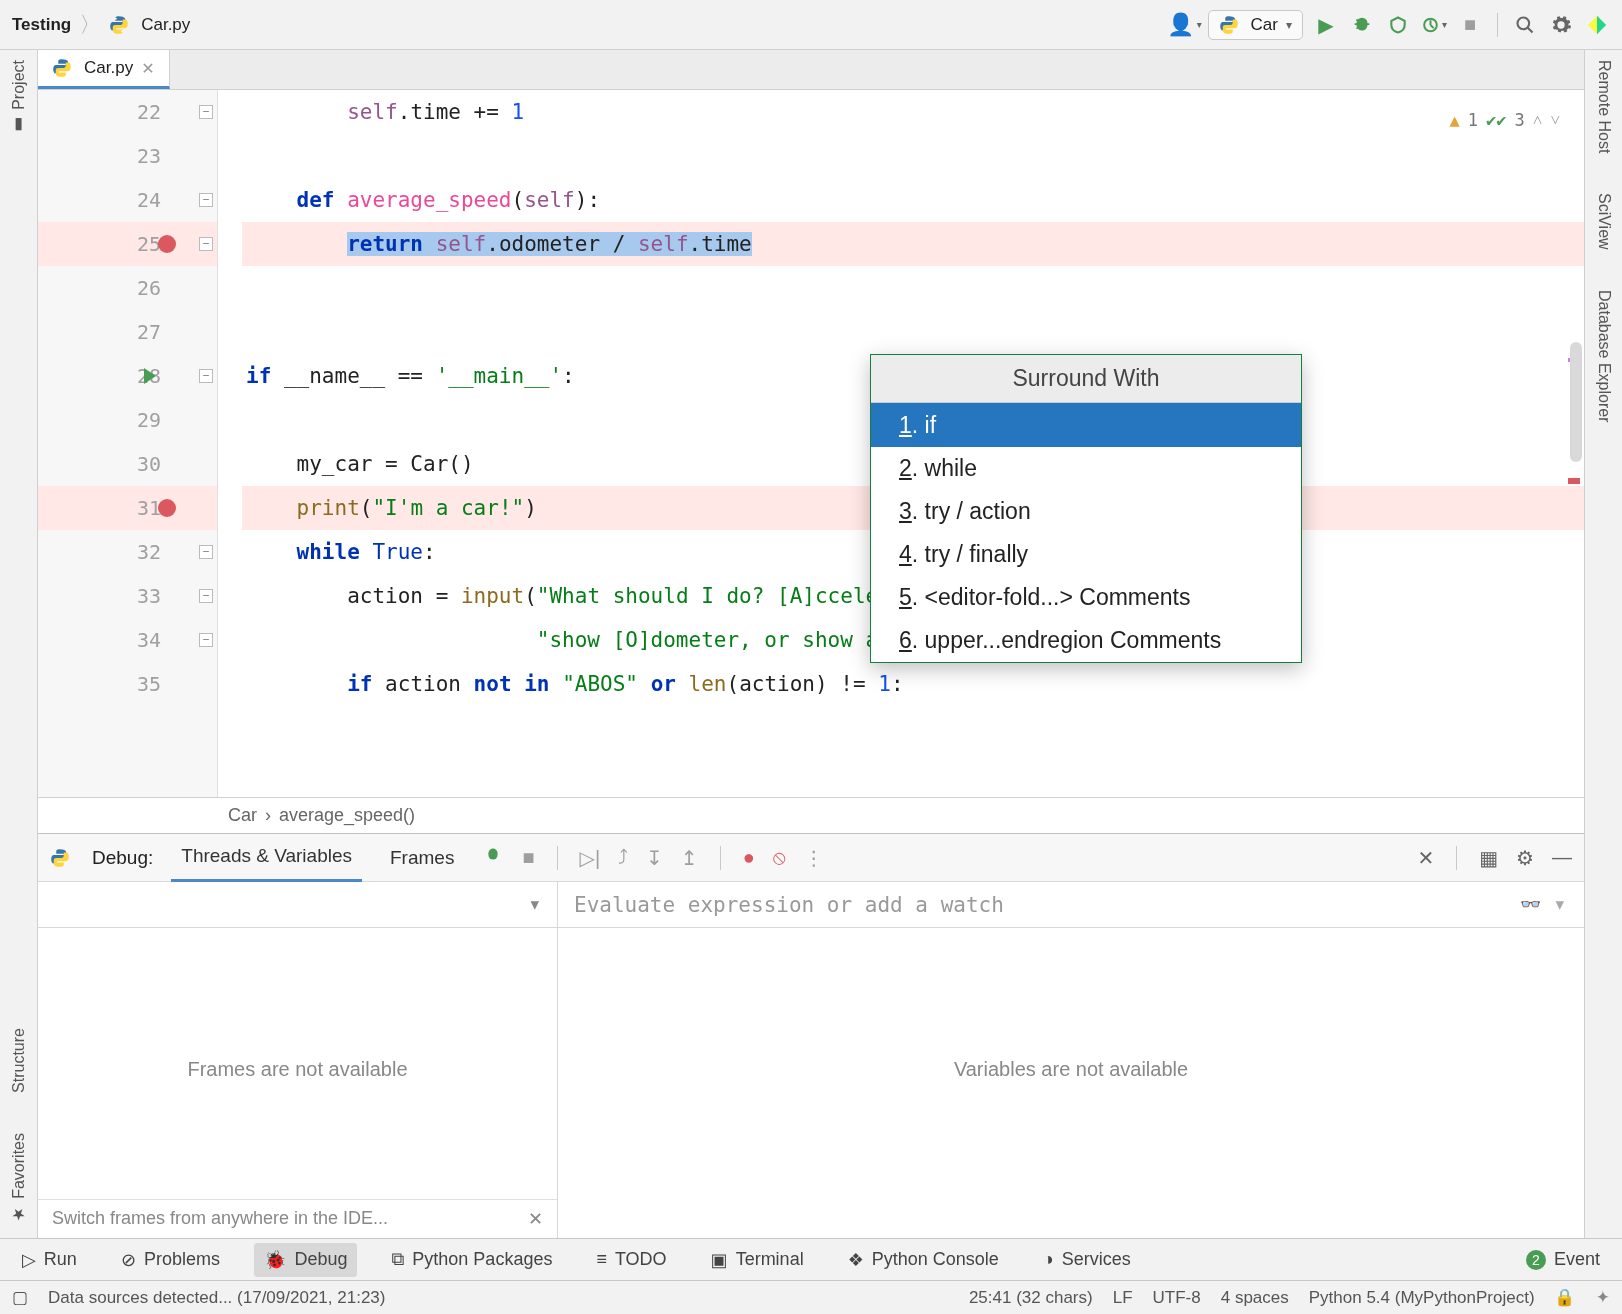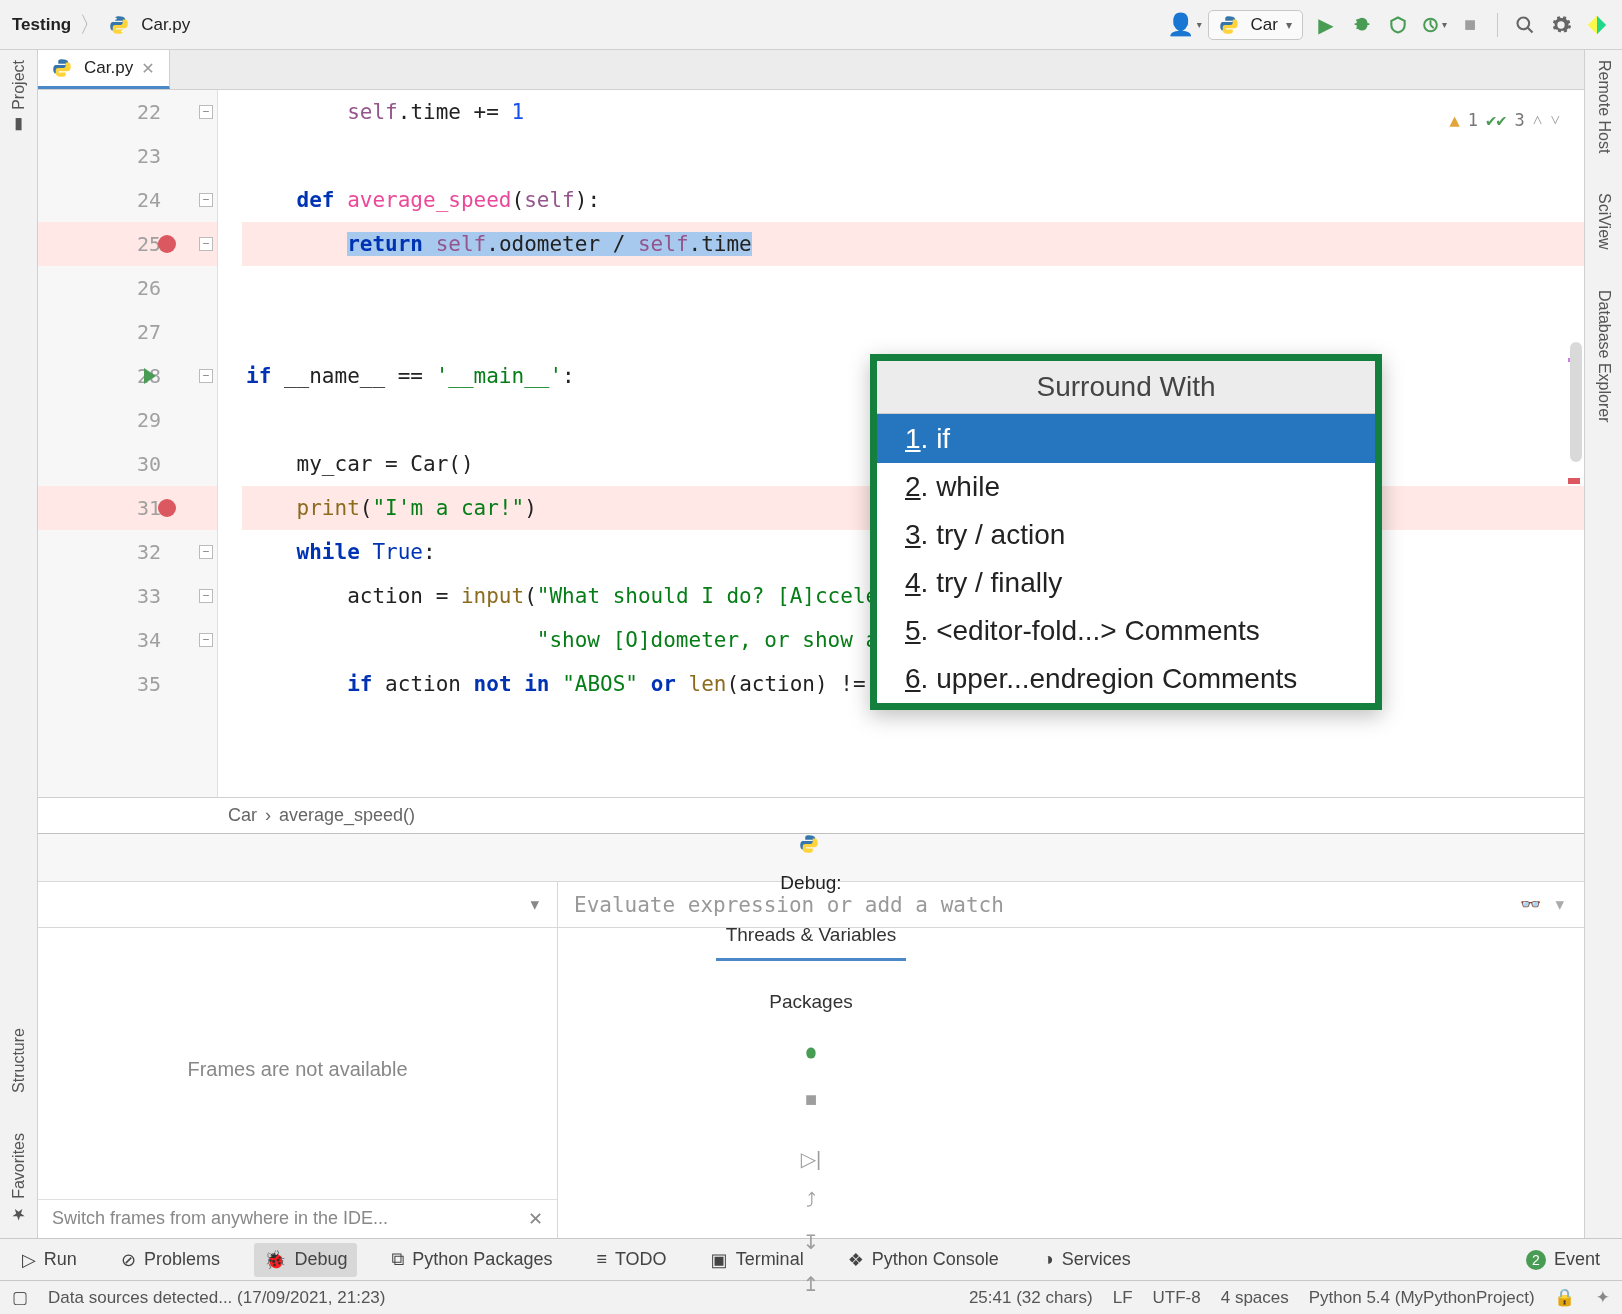--- a/index.html
+++ b/index.html
@@ -109,40 +109,40 @@
 .builtin { color: #8c6b1f; }
 
 .inspect-bar {
   position: absolute; top: 8px; right: 24px; display: flex; gap: 8px; align-items: center;
   font-size: 17px; color: #777;
 }
 .warn-tri { color: #e2a53a; }
 .check-ok { color: #499c54; }
 
 .popup {
-  position: absolute; left: 832px; top: 264px; width: 512px;
-  background: #fff; border: 7px solid #15803d;
+  position: absolute; left: 832px; top: 264px; width: 432px;
+  background: #fff; border: 1px solid #15803d;
   box-shadow: 0 6px 20px rgba(0,0,0,0.25);
-  font-size: 28px;
+  font-size: 23px;
 }
 .popup-title {
   background: #ececec; padding: 10px 0; text-align: center;
   color: #444; border-bottom: 1px solid #ccc;
 }
 .popup-item { padding: 8px 28px; }
 .popup-item.sel { background: #2675bf; color: #fff; border-top: 1px solid #2675bf; }
 .popup-item .num { text-decoration: underline; }
 
 .nav-bar { height: 36px; border-top: 1px solid #d0d0d0; background: #fff;
   display: flex; align-items: center; padding-left: 190px; gap: 8px; color: #666; font-size: 18px; }
 
 .debug-wrap { border-top: 1px solid #c0c0c0; background: #fff; display: flex; flex-direction: column; }
 .debug-toolbar {
   display: flex; align-items: center; height: 48px; padding: 0 12px; gap: 18px;
-  border-bottom: 1px solid #d8d8d8; background: #f7f7f7; flex-direction: column;
+  border-bottom: 1px solid #d8d8d8; background: #f7f7f7;
 }
 .debug-tab { padding: 12px 10px; color: #333; font-size: 19px; }
 .debug-tab.active { border-bottom: 3px solid #4a88c7; }
 .debug-toolbar .db-icon { font-size: 20px; color: #9e9e9e; }
 .db-bug { color: #499c54; }
 .db-right { margin-left: auto; display: flex; gap: 18px; align-items: center; }
 .debug-eval {
   height: 46px; border-bottom: 1px solid #d8d8d8; display: flex; align-items: center;
 }
 .frames-dd {
@@ -390,21 +390,21 @@
     <div class="debug-wrap">
       <div class="debug-toolbar">
         <span class="py-icon">
           <svg viewBox="0 0 32 32">
               <path fill="#3776ab" d="M16 2c-6 0-6 3-6 3v4h12v2H6s-4 0-4 7 4 7 4 7h4v-5s0-4 4-4h8s4 0 4-4V7s0-5-10-5z"></path>
               <path fill="#ffd43b" d="M16 30c6 0 6-3 6-3v-4H10v-2h16s4 0 4-7-4-7-4-7h-4v5s0 4-4 4h-8s-4 0-4 4v5s0 5 10 5z"></path>
             </svg>
         </span>
         <span style="font-size:19px">Debug:</span>
         <span class="debug-tab active">Threads &amp; Variables</span>
-        <span class="debug-tab">Packages</span>
+        <span class="debug-tab">Frames</span>
         <span class="db-icon db-bug">
           <svg width="22" height="22" viewBox="0 0 24 24">
               <path fill="#499c54" d="M12 5a5 5 0 015 5v2a5 5 0 01-10 0v-2a5 5 0 015-5z"></path>
             </svg>
         </span>
         <span class="db-icon">■</span>
         <span class="toolbar-sep"></span>
         <span class="db-icon">▷|</span>
         <span class="db-icon">⤴</span>
         <span class="db-icon">↧</span>
@@ -430,20 +430,23 @@
         </div>
       </div>
       <div class="debug-body">
         <div class="frames-pane">
           <div class="pane-msg">Frames are not available</div>
           <div class="hint-bar" style="position:absolute;bottom:0;left:0;right:0">
             <span>Switch frames from anywhere in the IDE...</span>
             <span>✕</span>
           </div>
         </div>
+        <div class="vars-pane">
+          <div class="pane-msg">Variables are not available</div>
+        </div>
       </div>
     </div>
   </div>
 
   <div class="right-dock">
     <div class="dock-label-vr">
         <span>Remote Host</span>
       </div>
     <div class="dock-label-vr">
         <span>SciView</span>

